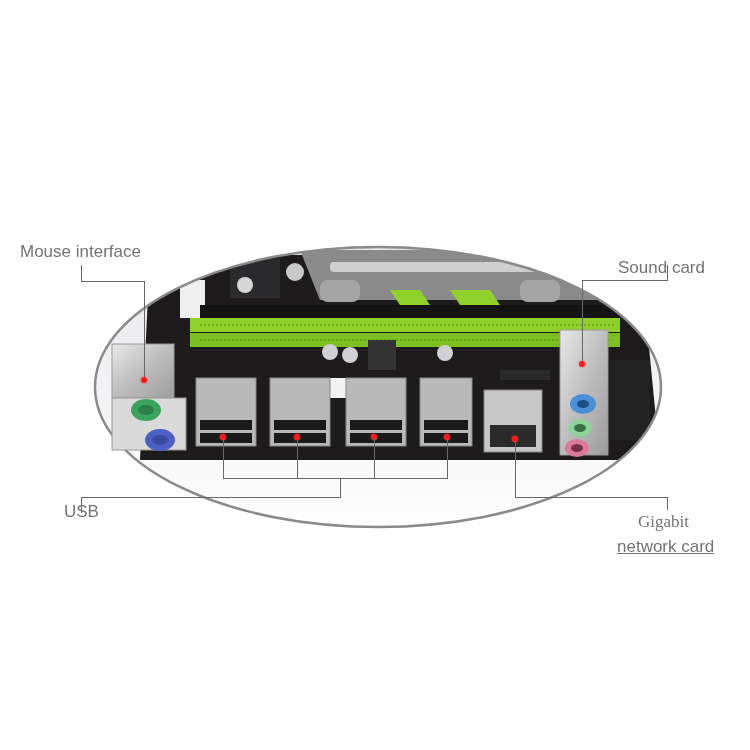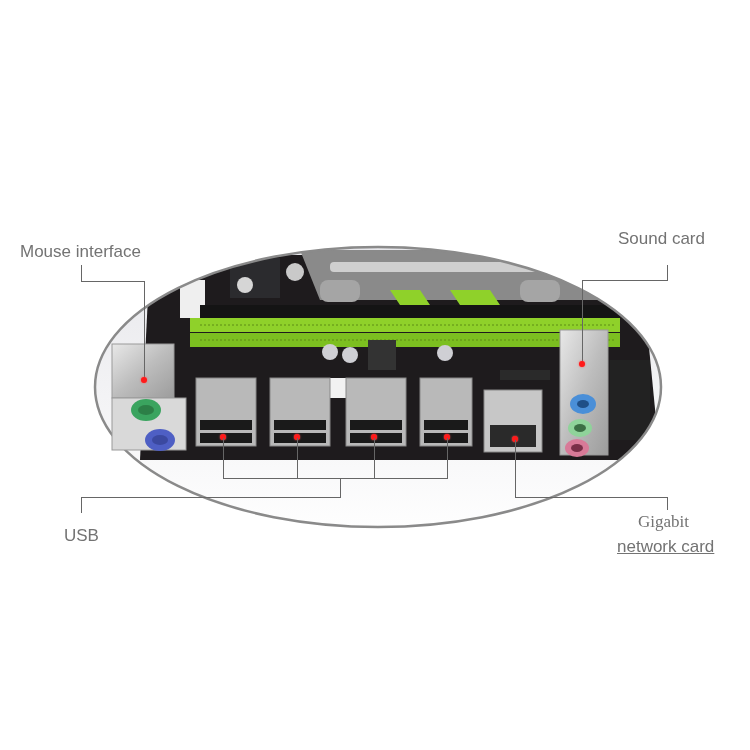--- a/index.html
+++ b/index.html
@@ -113,38 +113,38 @@
     <ellipse cx="577" cy="448" rx="6" ry="4" fill="#7a2f48"></ellipse>
   </g>
 </svg>
 
 <div class="label" style="left:20px; top:240px;">Mouse interface</div>
 <div class="line" style="left:81px; top:265px; width:1px; height:16px;"></div>
 <div class="line" style="left:81px; top:281px; width:64px; height:1px;"></div>
 <div class="line" style="left:144px; top:281px; width:1px; height:98px;"></div>
 <div class="dot" style="left:141px; top:377px;"></div>
 
-<div class="label" style="left:618px; top:227px;">Sound card</div>
+<div class="label" style="left:618px; top:256px;">Sound card</div>
 <div class="line" style="left:667px; top:265px; width:1px; height:16px;"></div>
 <div class="line" style="left:582px; top:280px; width:86px; height:1px;"></div>
 <div class="line" style="left:582px; top:280px; width:1px; height:83px;"></div>
 <div class="dot" style="left:579px; top:361px;"></div>
 
 <div class="dot" style="left:220px; top:434px;"></div>
 <div class="dot" style="left:294px; top:434px;"></div>
 <div class="dot" style="left:371px; top:434px;"></div>
 <div class="dot" style="left:444px; top:434px;"></div>
 <div class="line" style="left:223px; top:438px; width:1px; height:40px;"></div>
 <div class="line" style="left:297px; top:438px; width:1px; height:40px;"></div>
 <div class="line" style="left:374px; top:438px; width:1px; height:40px;"></div>
 <div class="line" style="left:447px; top:438px; width:1px; height:40px;"></div>
 <div class="line" style="left:223px; top:478px; width:225px; height:1px;"></div>
 <div class="line" style="left:340px; top:478px; width:1px; height:19px;"></div>
 <div class="line" style="left:81px; top:497px; width:260px; height:1px;"></div>
 <div class="line" style="left:81px; top:497px; width:1px; height:16px;"></div>
-<div class="label" style="left:64px; top:524px;">USB</div>
+<div class="label" style="left:64px; top:500px;">USB</div>
 
 <div class="dot" style="left:512px; top:436px;"></div>
 <div class="line" style="left:515px; top:440px; width:1px; height:57px;"></div>
 <div class="line" style="left:515px; top:497px; width:153px; height:1px;"></div>
 <div class="line" style="left:667px; top:497px; width:1px; height:13px;"></div>
 <div class="label" style="left:638px; top:510px;font-family:Liberation Serif, serif;">Gigabit</div>
 <div class="label" style="left:617px; top:535px;text-decoration:underline;">network card</div>
 
 </body></html>

